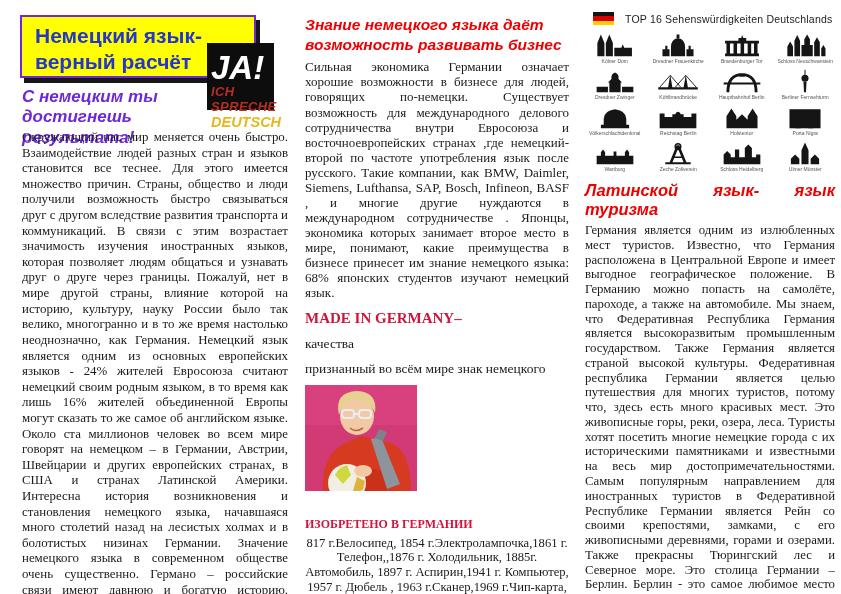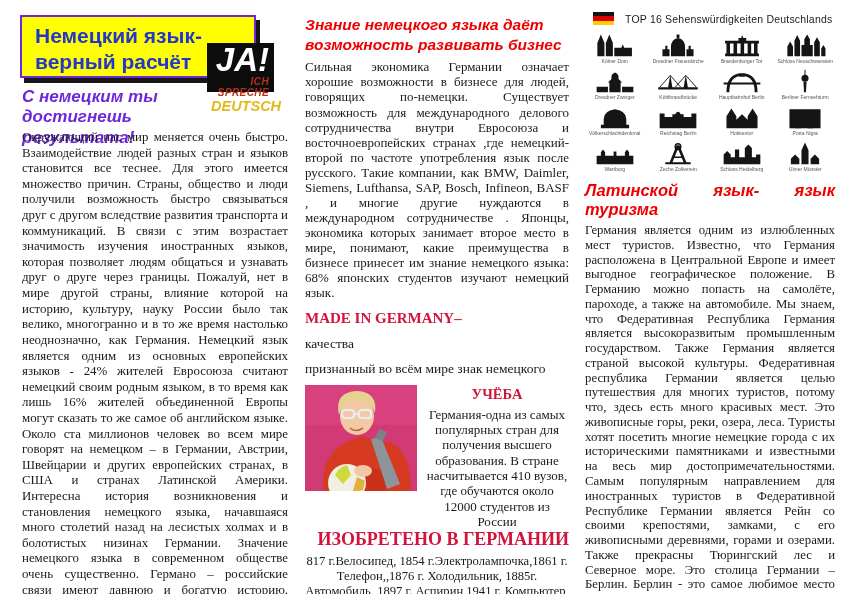--- a/index.html
+++ b/index.html
@@ -3,43 +3,43 @@
 <meta charset="utf-8">
 <style>
   * { margin:0; padding:0; box-sizing:border-box; }
   html,body { width:841px; height:594px; }
   body { position:relative; background:#fff; font-family:"Liberation Serif", serif; color:#1a1a1a; overflow:hidden; }
 
   
   .banner { position:absolute; left:20px; top:15px; width:236px; height:63px;
             background:#ffff00; border:2px solid #6d28d9; box-shadow:4px 5px 0 #161616; z-index:1; padding:6px 0 0 13px; }
   .banner-line { font-family:"Liberation Sans", sans-serif; font-weight:bold; font-size:21px; line-height:1.22; color:#2338cb; }
-  .ja-box { position:absolute; left:207px; top:43px; width:67px; height:49px; background:#0d0d0d; z-index:2; padding:0 5px 0 4px; text-align:right; }
+  .ja-box { position:absolute; left:207px; top:43px; width:67px; height:67px; background:#0d0d0d; z-index:2; padding:8px 5px 0 4px; }
   .ja-main { font-family:"Liberation Sans", sans-serif; font-style:italic; font-weight:bold; font-size:33px; line-height:1.0; color:#ffffff; }
-  .ja-sub1 { font-family:"Liberation Sans", sans-serif; font-style:italic; font-weight:bold; font-size:10px; color:#b92e1d; letter-spacing:.4px; }
+  .ja-sub1 { font-family:"Liberation Sans", sans-serif; font-style:italic; font-weight:bold; font-size:13px; color:#b92e1d; letter-spacing:.4px; }
   .ja-sub2 { font-family:"Liberation Sans", sans-serif; font-style:italic; font-weight:bold; font-size:14.5px; color:#e5b91e; }
   .left-heading { position:absolute; left:22px; top:87px; width:192px;
                   font-family:"Liberation Sans", sans-serif; font-weight:bold; font-style:italic;
                   font-size:17px; line-height:1.2; color:#6d28d9; }
   .left-body { position:absolute; left:22px; top:130px; width:266px;
                font-size:12.9px; line-height:1.21; text-align:justify; }
 
   
   .mid-col { position:absolute; left:305px; top:15px; width:264px; }
   .mid-heading { font-family:"Liberation Sans", sans-serif; font-weight:bold; font-style:italic;
                  font-size:15.5px; line-height:1.3; color:#ee0000; }
   .mid-body { margin-top:4px; font-size:13px; line-height:1.16; text-align:justify; }
   .made-title { margin-top:9px; font-size:15px; font-weight:bold; color:#d2143c; }
   .made-line { margin-top:9px; font-size:13.5px; }
   .photo-row { margin-top:8px; display:flex; gap:8px; }
   .photo { width:112px; height:106px; flex:0 0 auto; }
   .study { flex:1; text-align:center; }
   .study-title { font-size:14.5px; font-weight:bold; color:#d2143c; margin-top:1px; }
   .study-text { margin-top:4px; font-size:13px; line-height:1.18; text-align:center; }
-  .invented-title { margin-top:0; text-align:right; font-size:18px; font-weight:bold; color:#d2143c; }
+  .invented-title { margin-top:26px; text-align:left; font-size:12px; font-weight:bold; color:#d2143c; }
   .invented-text { margin-top:4px; font-size:12.6px; line-height:1.18; text-align:center; }
 
   
   .right-col { position:absolute; left:585px; top:12px; width:250px; }
   .lm-header { display:flex; align-items:center; gap:11px; padding-left:8px; }
   .flag { width:21px; height:13px; display:flex; flex-direction:column; border:0; flex:0 0 auto; }
   .flag i { display:block; flex:1; }
   .flag i:nth-child(1){ background:#141414; }
   .flag i:nth-child(2){ background:#dd0000; }
   .flag i:nth-child(3){ background:#ffce00; }
@@ -94,24 +94,20 @@
         </g>
         <path d="M45 43 q6 5 13 0" stroke="#b06c4a" stroke-width="1.6" fill="none"></path>
         <path d="M66 54 L82 104 L95 99 L76 52 Z" fill="#8d949c"></path>
         <path d="M70 53 L74 44 L82 47 L78 56 Z" fill="#7c828a"></path>
         <circle cx="42" cy="98" r="19" fill="#f1efe4"></circle>
         <path d="M30 90 a19 19 0 0 1 12 -10 l4 10 -8 9 Z" fill="#cfd83c"></path>
         <path d="M52 92 l8 4 -2 9 a19 19 0 0 1 -10 1 Z" fill="#e0b23a"></path>
         <ellipse cx="58" cy="86" rx="9" ry="6" fill="#f3c9a5"></ellipse>
       </svg>
     </div>
-    <div class="study">
-      <h4 class="study-title">УЧЁБА</h4>
-      <p class="study-text">Германия-одна из самых популярных стран для получения высшего образования. В стране насчитывается 410 вузов, где обучаются около 12000 студентов из России</p>
-    </div>
   </div>
 
   <h3 class="invented-title">ИЗОБРЕТЕНО В ГЕРМАНИИ</h3>
   <p class="invented-text">817 г.Велосипед, 1854 г.Электролампочка,1861 г. Телефон,,1876 г. Холодильник, 1885г. Автомобиль, 1897 г. Аспирин,1941 г. Компьютер, 1957 г. Дюбель , 1963 г.Сканер,1969 г.Чип-карта, 1976 г. Экран на жидких кристаллах ,1979 г.Поезд на магнитной подушке,1995 г. МР3 ,2005 г. Аэробус А380,2008 г.STED-микроскоп.</p>
 </section>
 
 <section class="right-col">
   <div class="lm-header">
     <span class="flag">
         <i></i>

